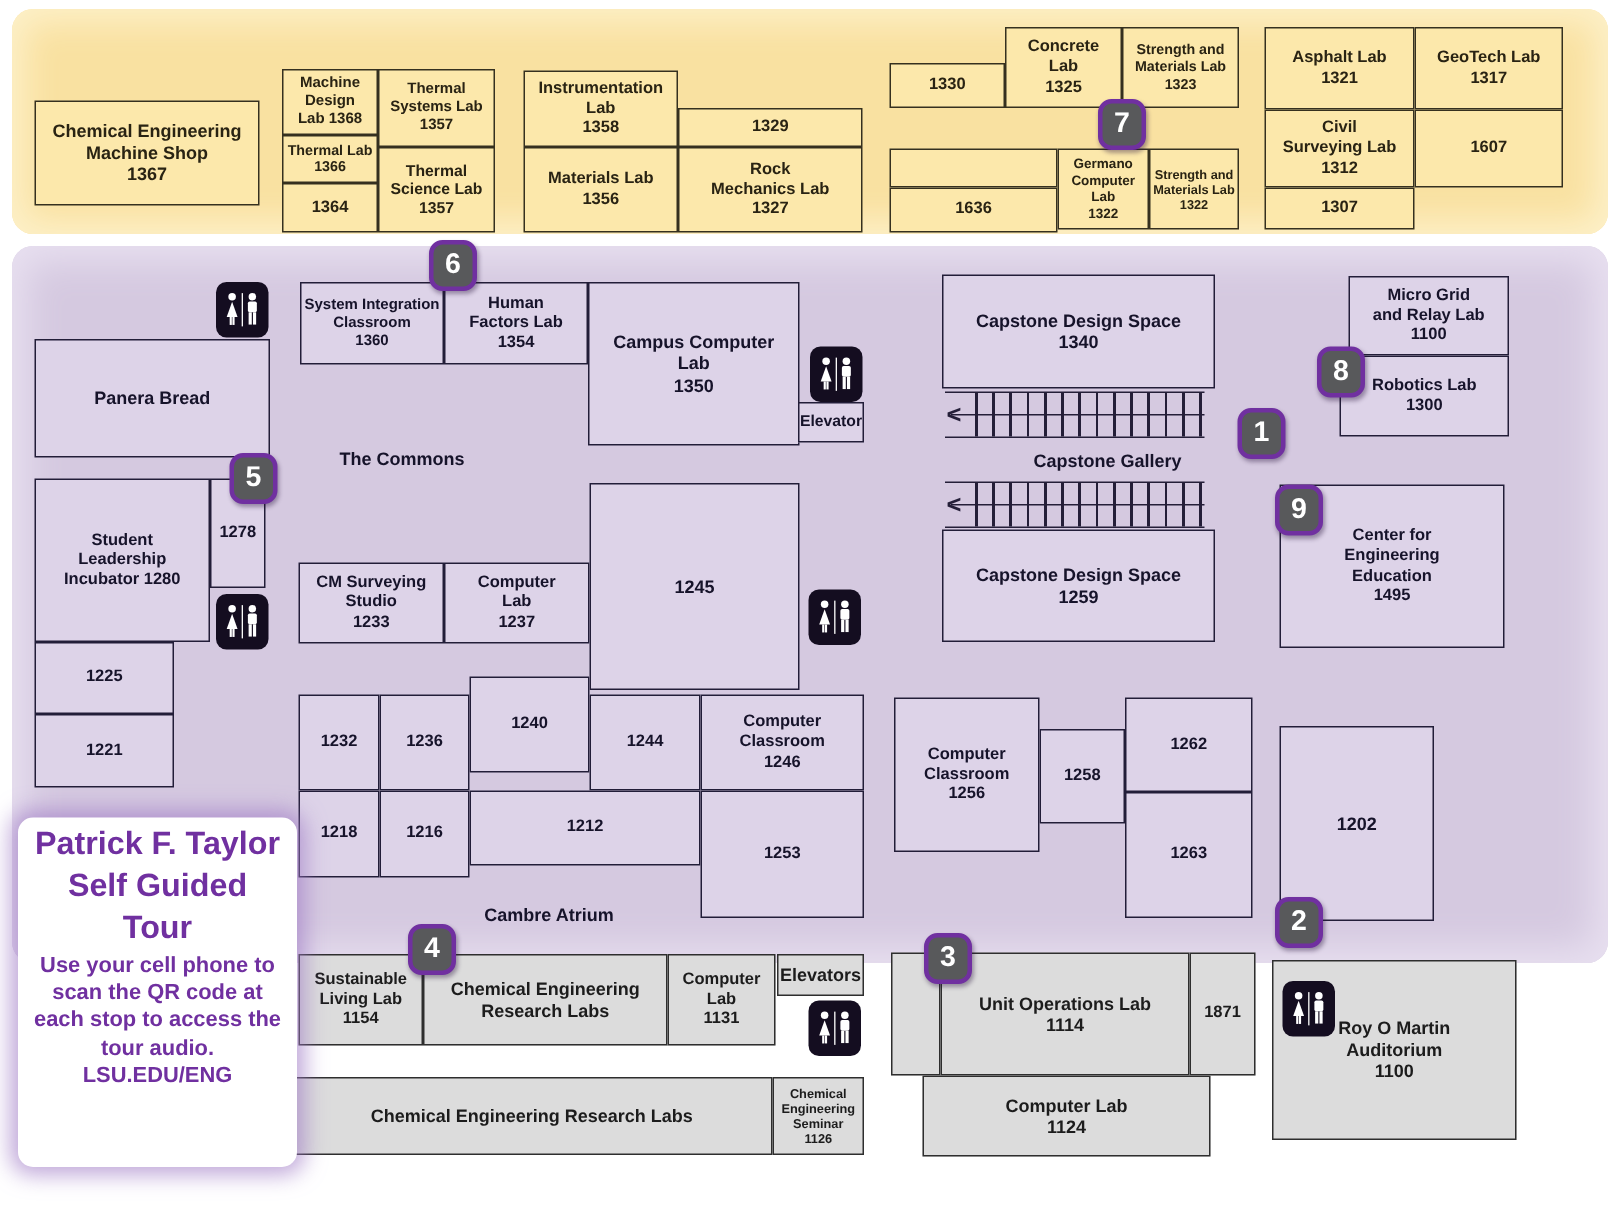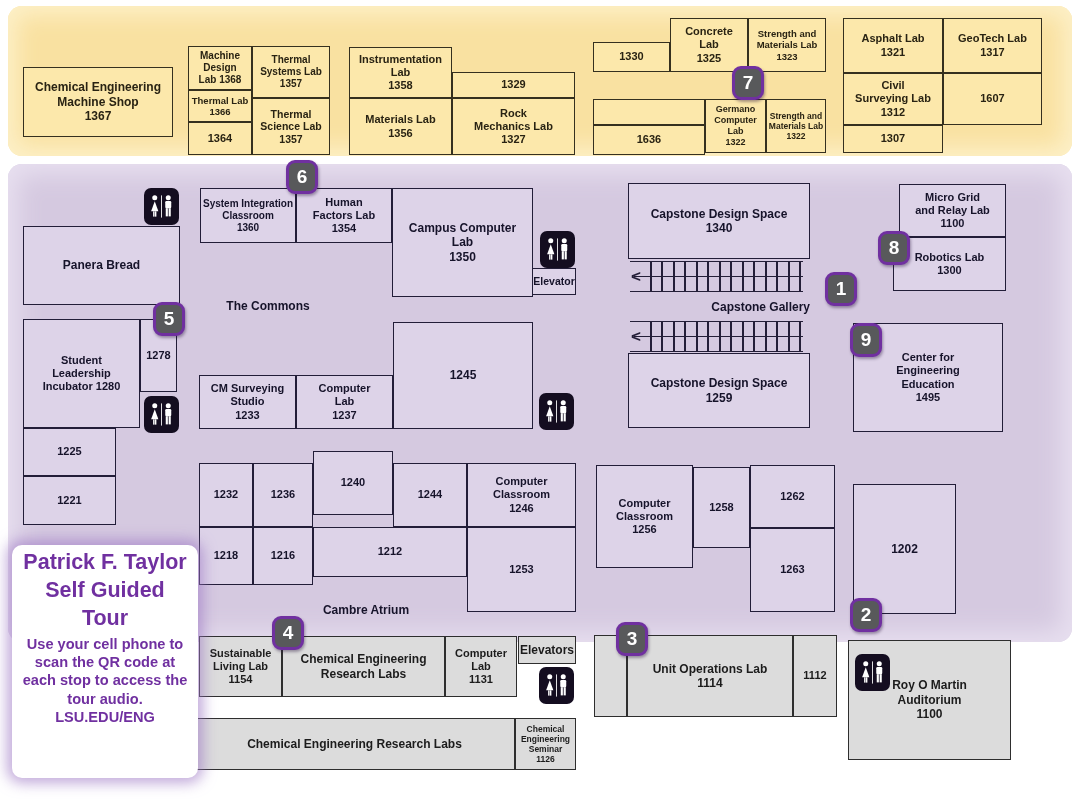--- a/index.html
+++ b/index.html
@@ -112,27 +112,27 @@
 Incubator 1280</div>
   <div class="room p" style="left:140px;top:319px;width:37px;height:73px">1278</div>
   <div class="room p" style="left:23px;top:428px;width:93px;height:48px">1225</div>
   <div class="room p" style="left:23px;top:476px;width:93px;height:49px">1221</div>
   <div class="room p" style="left:199px;top:375px;width:97px;height:54px">CM Surveying
 Studio
 1233</div>
   <div class="room p" style="left:296px;top:375px;width:97px;height:54px">Computer
 Lab
 1237</div>
-  <div class="room p f12" style="left:393px;top:322px;width:140px;height:107px">1245</div>
+  <div class="room p f12" style="left:393px;top:322px;width:140px;height:138px">1245</div>
   <div class="room p f12" style="left:628px;top:183px;width:182px;height:76px">Capstone Design Space
 1340</div>
   <div class="stairs" style="left:630px;top:261px;width:173px">
       <span class="arr">&lt;</span>
     </div>
-  <div class="maplabel f12" style="left:665px;top:300px;width:145px;text-align:right">Capstone Gallery</div>
+  <div class="maplabel f12" style="left:689px;top:300px;width:145px;text-align:left">Capstone Gallery</div>
   <div class="stairs" style="left:630px;top:321px;width:173px">
       <span class="arr">&lt;</span>
     </div>
   <div class="room p f12" style="left:628px;top:353px;width:182px;height:75px">Capstone Design Space
 1259</div>
   <div class="room p" style="left:899px;top:184px;width:107px;height:53px">Micro Grid
 and Relay Lab
 1100</div>
   <div class="room p" style="left:893px;top:237px;width:113px;height:54px">Robotics Lab
 1300</div>
@@ -147,21 +147,21 @@
   <div class="room p" style="left:467px;top:463px;width:109px;height:64px">Computer
 Classroom
 1246</div>
   <div class="room p" style="left:199px;top:527px;width:54px;height:58px">1218</div>
   <div class="room p" style="left:253px;top:527px;width:60px;height:58px">1216</div>
   <div class="room p" style="left:313px;top:527px;width:154px;height:50px">1212</div>
   <div class="room p" style="left:467px;top:527px;width:109px;height:85px">1253</div>
   <div class="room p" style="left:596px;top:465px;width:97px;height:103px">Computer
 Classroom
 1256</div>
-  <div class="room p" style="left:693px;top:467px;width:57px;height:81px">1258</div>
+  <div class="room p" style="left:693px;top:486px;width:57px;height:63px">1258</div>
   <div class="room p" style="left:750px;top:465px;width:85px;height:63px">1262</div>
   <div class="room p" style="left:750px;top:528px;width:85px;height:84px">1263</div>
   <div class="room p f12" style="left:853px;top:484px;width:103px;height:130px">1202</div>
   <div class="maplabel f12" style="left:310px;top:603px;width:112px">Cambre Atrium</div>
 
   <div class="room g" style="left:199px;top:636px;width:83px;height:61px">Sustainable
 Living Lab
 1154</div>
   <div class="room g f12" style="left:282px;top:636px;width:163px;height:61px">Chemical Engineering
 Research Labs</div>
@@ -170,21 +170,23 @@
 1131</div>
   <div class="room g f12" style="left:518px;top:636px;width:58px;height:28px">Elevators</div>
   <div class="room g f12" style="left:194px;top:718px;width:321px;height:52px">Chemical Engineering Research Labs</div>
   <div class="room g f85" style="left:515px;top:718px;width:61px;height:52px">Chemical
 Engineering
 Seminar
 1126</div>
   <div class="room g" style="left:594px;top:635px;width:33px;height:82px"></div>
   <div class="room g f12" style="left:627px;top:635px;width:166px;height:82px">Unit Operations Lab
 1114</div>
-  <div class="room g" style="left:793px;top:635px;width:44px;height:82px">1112</div>
+  <div class="room g" style="left:793px;top:635px;width:44px;height:82px">1871</div>
+  <div class="room g f12" style="left:615px;top:717px;width:192px;height:54px">Computer Lab
+1124</div>
   <div class="room g" style="left:853px;top:694px;width:42px;height:54px"></div>
   <div class="room g f12" style="left:848px;top:640px;width:163px;height:120px">Roy O Martin
 Auditorium
 1100</div>
 
   <div class="badge" style="left:825px;top:272px">1</div>
   <div class="badge" style="left:850px;top:598px">2</div>
   <div class="badge" style="left:616px;top:622px">3</div>
   <div class="badge" style="left:272px;top:616px">4</div>
   <div class="badge" style="left:153px;top:302px">5</div>

